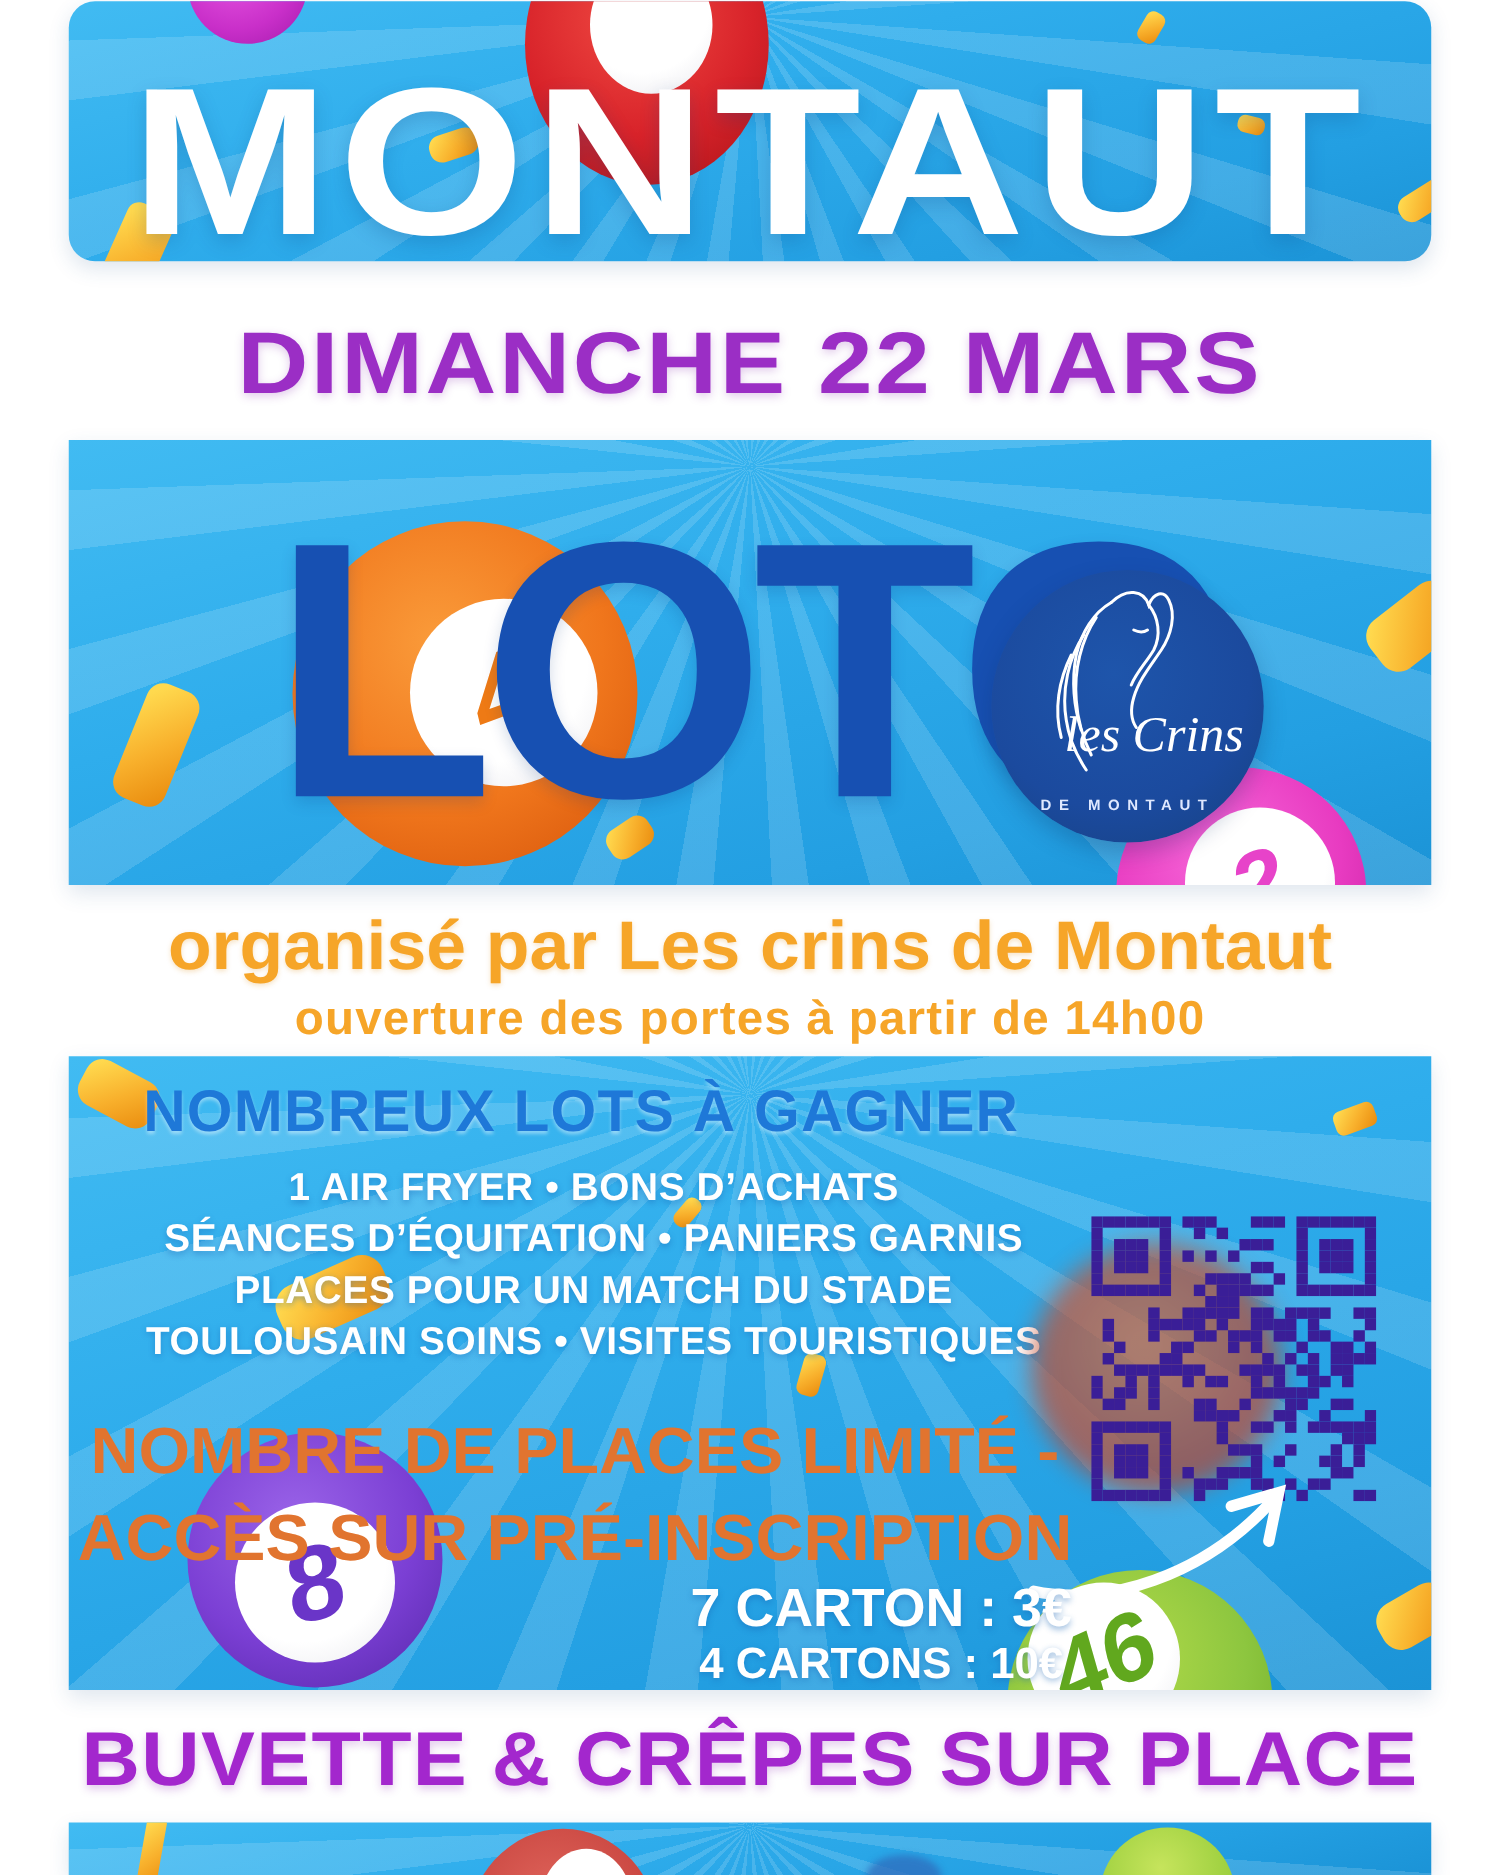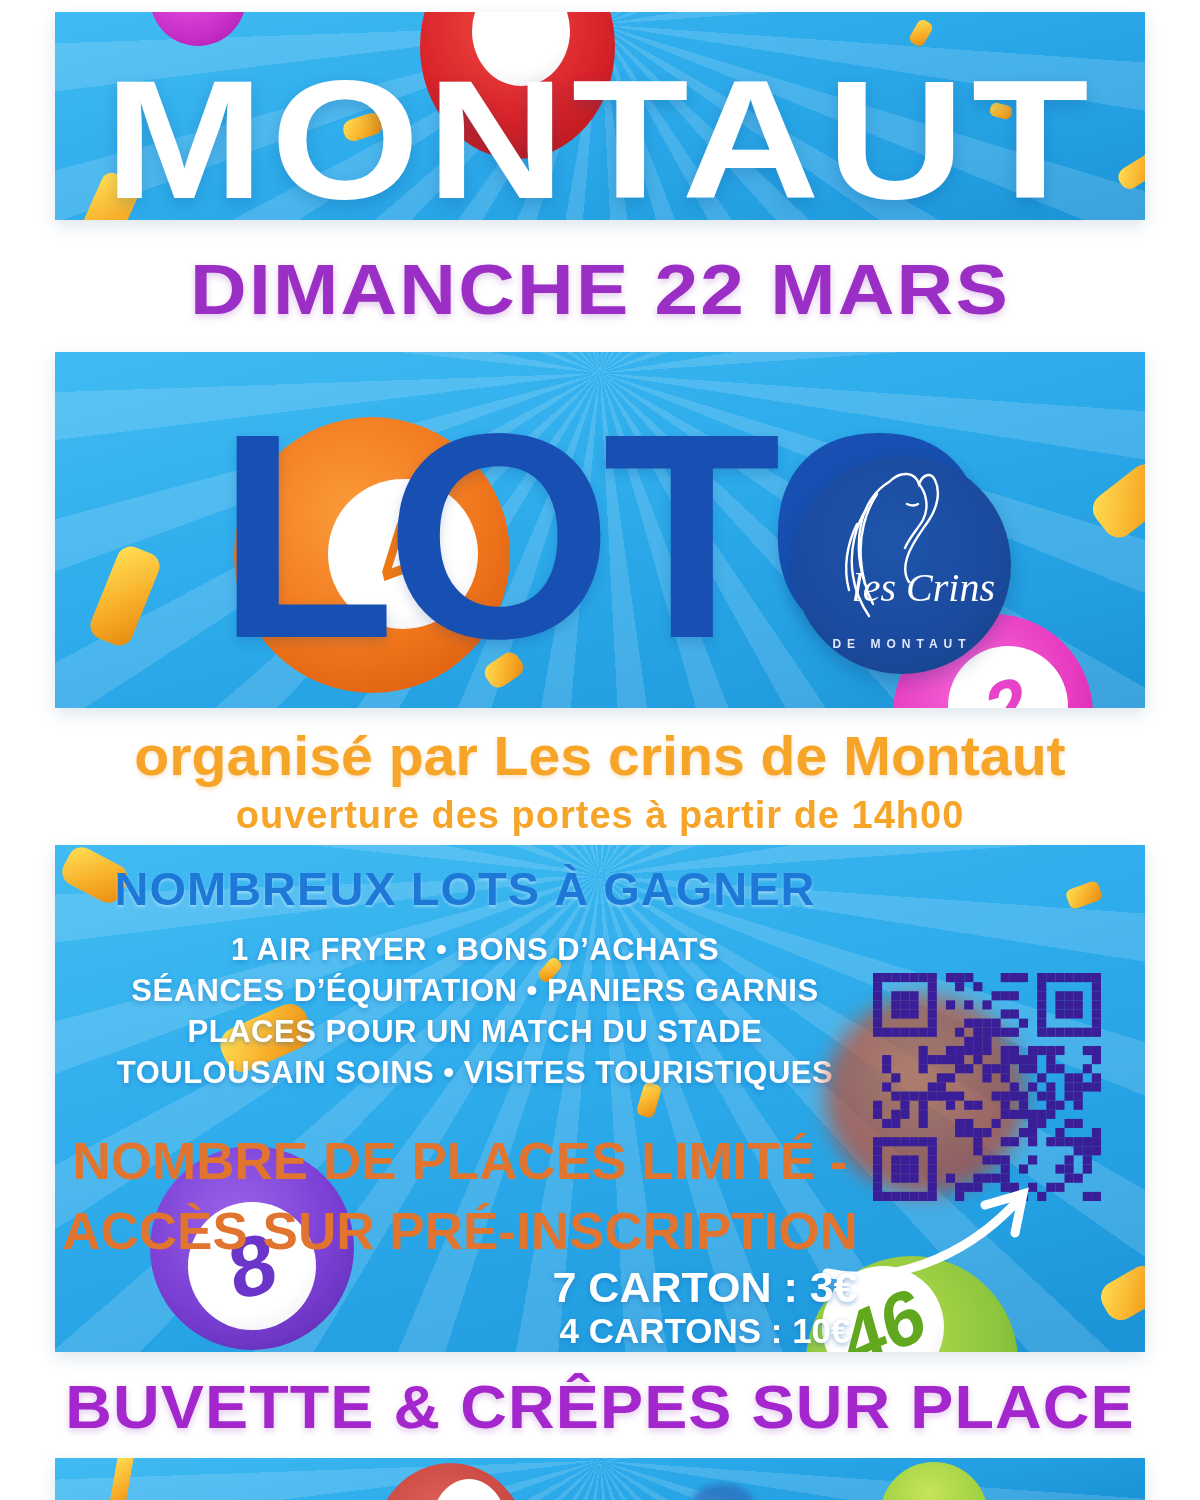--- a/index.html
+++ b/index.html
@@ -6,21 +6,21 @@
   .poster{position:relative;width:1200px;height:1500px;background:#ffffff;overflow:hidden;
           font-family:"Liberation Sans","DejaVu Sans",sans-serif;}
   .band{position:absolute;left:55px;width:1090px;overflow:hidden;
         background:linear-gradient(165deg,#41bbf2 0%,#2fadec 40%,#239fe2 78%,#1b93d6 100%);
         box-shadow:0 6px 16px rgba(40,90,140,.15);}
   .band::before{content:"";position:absolute;left:-40%;top:-60%;width:180%;height:220%;
         background:repeating-conic-gradient(from -10deg at 50% 30%,rgba(255,255,255,.14) 0deg 5deg,rgba(255,255,255,0) 5deg 13deg);
         pointer-events:none;}
   .txt{position:absolute;left:0;width:100%;text-align:center;font-weight:bold;white-space:nowrap;}
   
-  .band.top{top:12px;height:208px;}
+  .band.top{top:1px;height:208px;border-radius:21px;}
   .montaut{top:48px;font-size:168px;line-height:160px;color:#ffffff;letter-spacing:6px;
            transform:scaleX(1.14);text-shadow:0 6px 14px rgba(15,70,130,.22);}
   
   .date{top:250px;font-size:70px;color:#9b2ec5;letter-spacing:2px;transform:scaleX(1.12);
         text-shadow:0 3px 7px rgba(130,40,170,.25);}
   
   .band.loto{top:352px;height:356px;}
   .venue{top:22px;font-size:43px;color:#ffffff;letter-spacing:1px;text-shadow:0 3px 8px rgba(20,90,160,.35);}
   .lototxt{top:38px;font-size:292px;line-height:292px;color:#1750b2;letter-spacing:-10px;z-index:2;
            text-shadow:0 5px 12px rgba(10,50,120,.18);}

